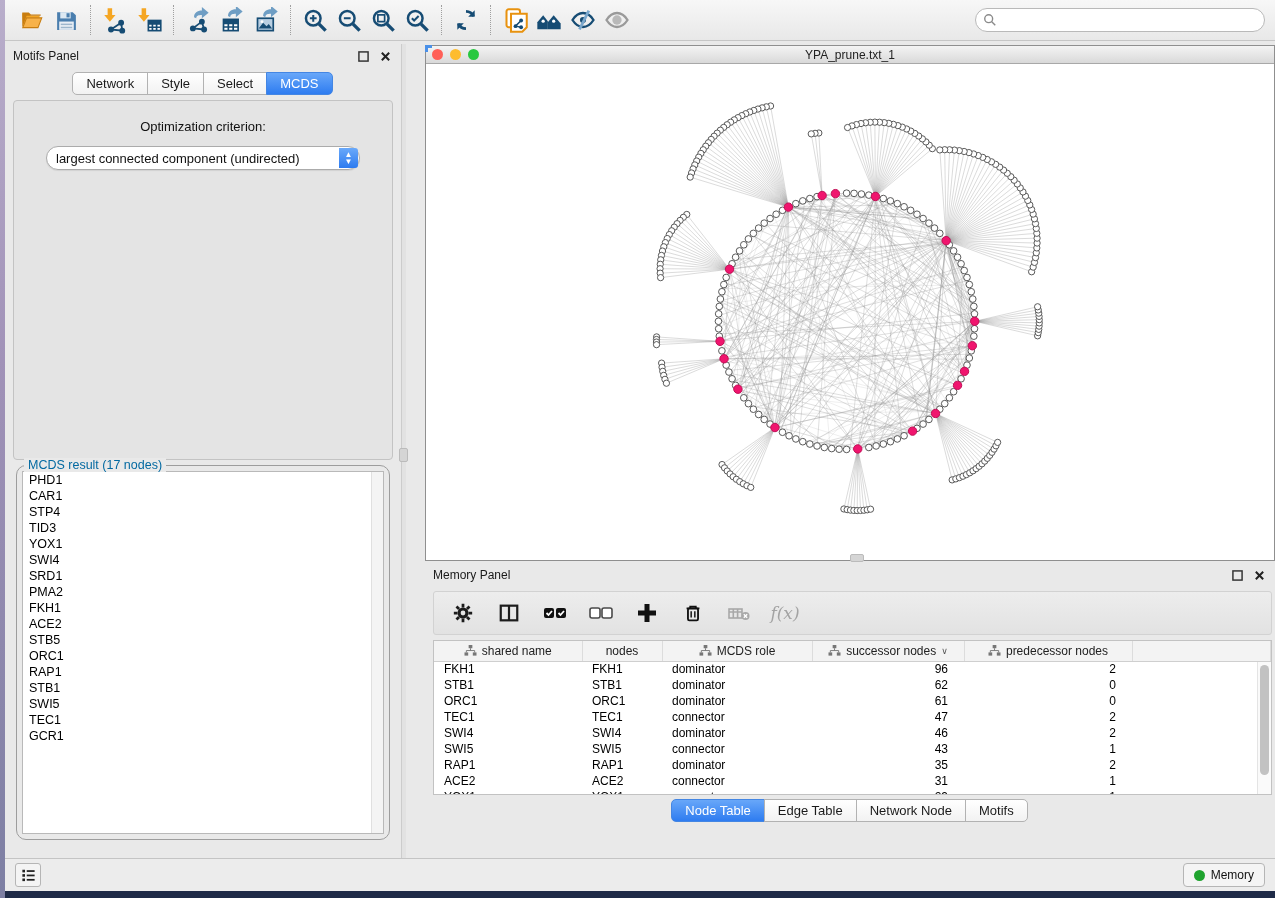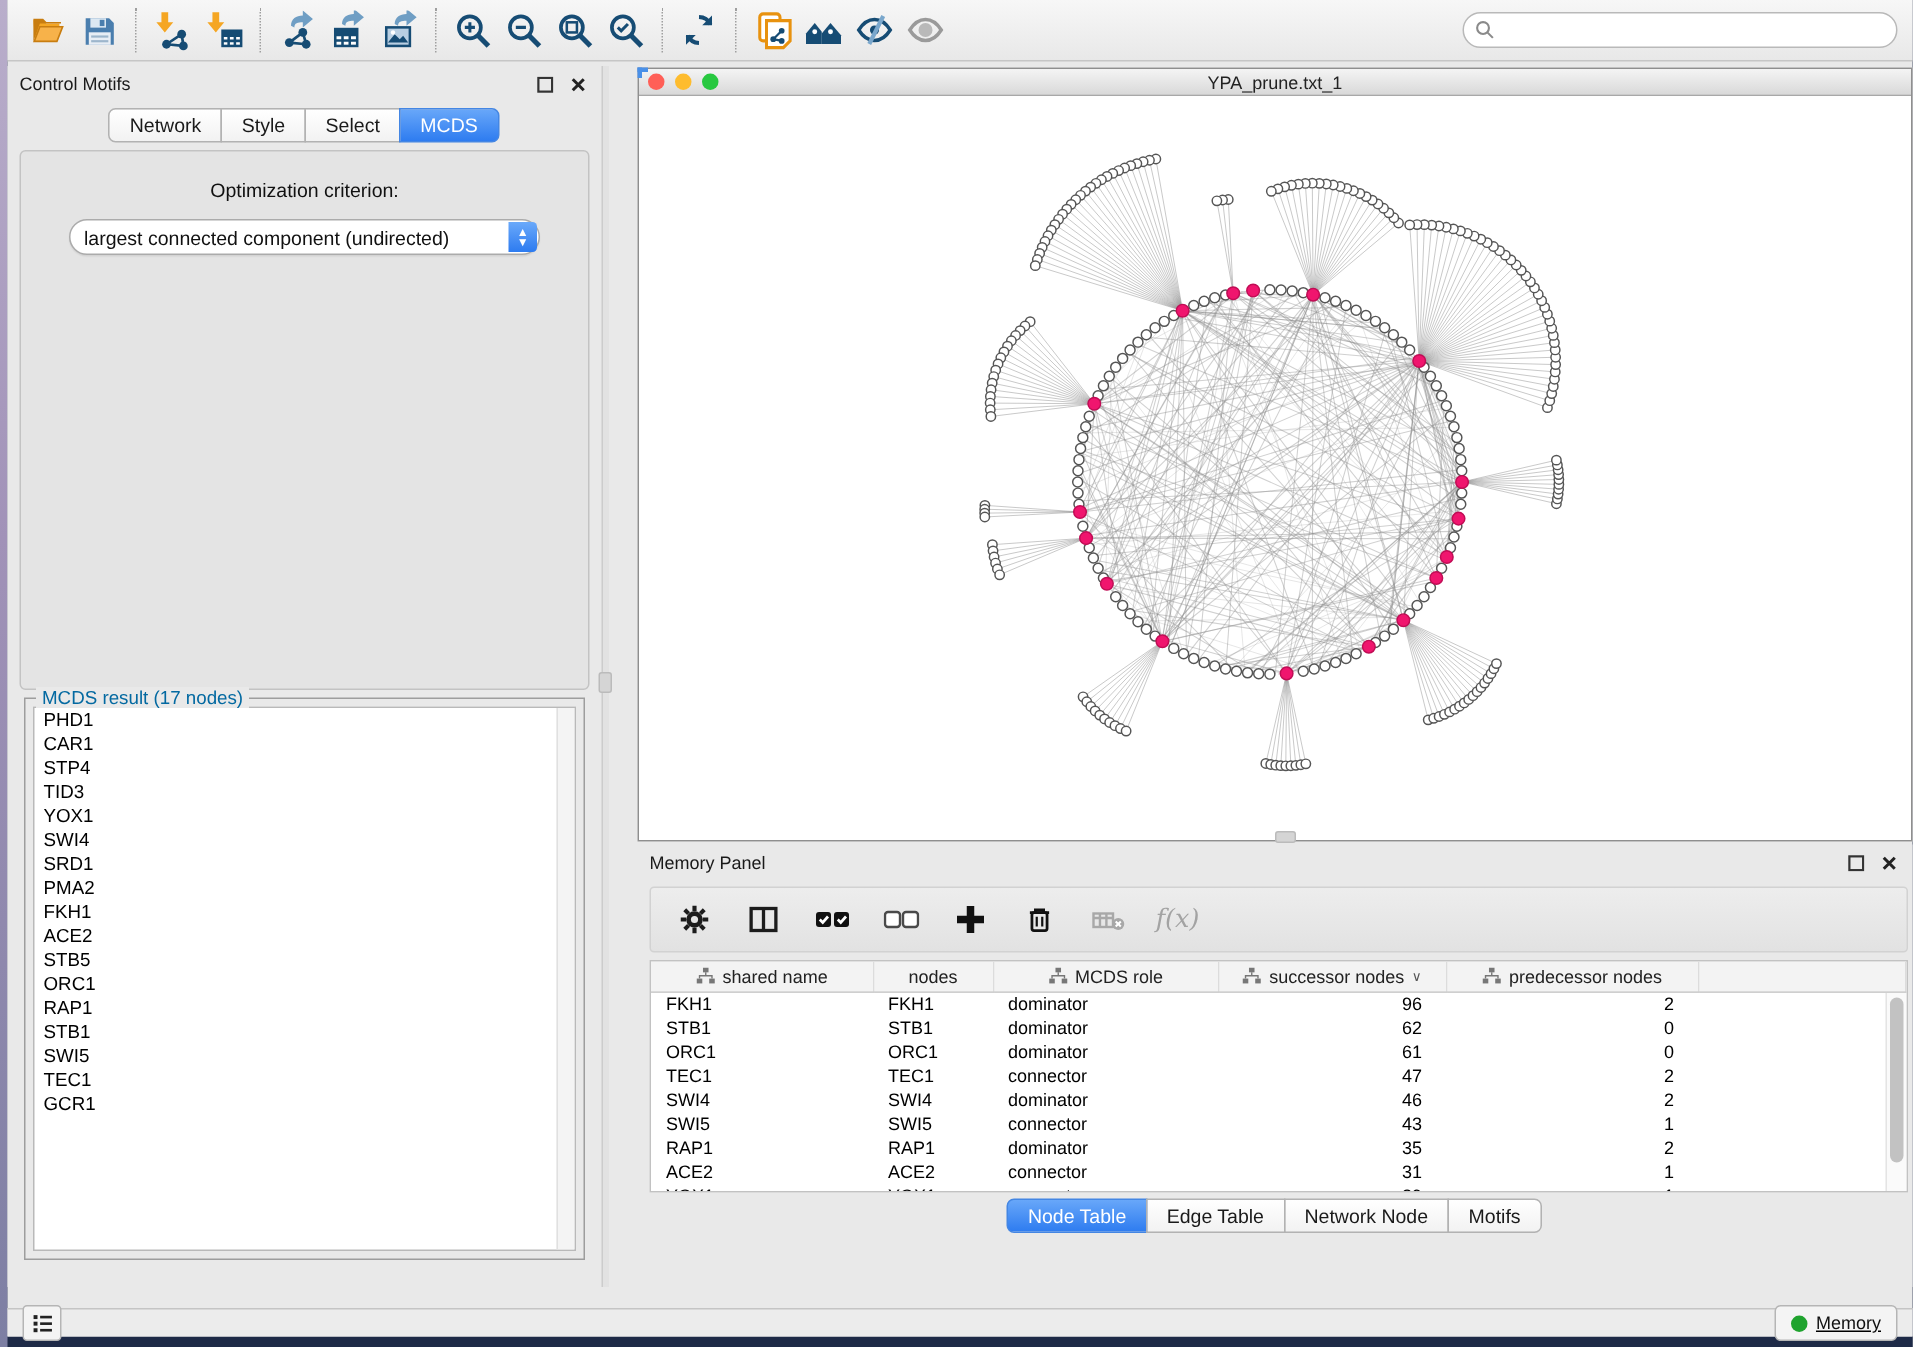--- a/index.html
+++ b/index.html
@@ -47,21 +47,21 @@
     background:linear-gradient(#6aa9fa,#2d7bf0); color:#fff; display:flex; flex-direction:column;
     align-items:center; justify-content:center; font-size:8px; line-height:7px; }
   .btn-row { display:flex; justify-content:center; gap:14px; margin-top:12px; }
   .push-btn { font-size:13px; padding:3px 14px; border:1px solid #ababab; border-radius:5px;
     background:linear-gradient(#ffffff,#f1f1f1); color:#111; cursor:pointer;
     font-family:"Liberation Sans",sans-serif; }
   .push-btn.focused { box-shadow:0 0 0 3px rgba(100,155,250,.6); border-color:#7aa6e8; }
   .result-group { position:absolute; left:11px; right:11px; top:421px; bottom:18px; }
   .result-legend { position:absolute; top:-7px; left:8px; background:#e9e9e9; padding:0 4px;
     font-size:12.5px; color:#0369a1; z-index:2; }
-  .result-frame { position:absolute; inset:0; border:1px solid #9d9d9d; border-radius:0; }
+  .result-frame { position:absolute; inset:0; border:1px solid #9d9d9d; border-radius:10px; }
   .result-list { position:absolute; inset:5px 5px 5px 5px; background:#fff; border:1px solid #b9b9b9;
     overflow:hidden; }
   .result-item { font-size:12.5px; line-height:16px; padding-left:6px; color:#000; }
   .list-scroll-track { position:absolute; right:0; top:0; bottom:0; width:12px; background:#f4f4f4;
     border-left:1px solid #e0e0e0; }
 
   
   .v-splitter { position:absolute; left:397px; top:44px; width:4px; height:814px; background:#e2e2e2; }
   .v-handle { position:absolute; left:-3px; top:404px; width:9px; height:14px; background:#d5d5d5;
     border:1px solid #bbb; border-radius:2px; cursor:col-resize; }
@@ -99,22 +99,22 @@
   .node-table td { height:16px; font-size:12px; color:#000; padding:0 14px 0 10px;
     white-space:nowrap; overflow:hidden; }
   .node-table td.right { text-align:right; padding-right:16px; }
   .sort-chev { font-size:9px; color:#555; }
   .grid-scroll { position:absolute; right:0; top:21px; bottom:0; width:14px; background:#fafafa;
     border-left:1px solid #e4e4e4; }
   .grid-thumb { margin:3px 2px; height:110px; border-radius:5px; background:#c2c2c2; }
   .bottom-tabs { position:absolute; left:0; right:0; bottom:36px; display:flex; justify-content:center; }
 
   
-  .status-bar { position:absolute; left:0; right:0; bottom:0; height:19px; background:#ececec;
-    border-top:1px solid #c4c4c4; display:flex; align-items:center; padding:0 10px;text-decoration:underline; }
+  .status-bar { position:absolute; left:0; right:0; bottom:0; height:33px; background:#ececec;
+    border-top:1px solid #c4c4c4; display:flex; align-items:center; padding:0 10px; }
   .list-btn { width:26px; height:24px; border:1px solid #b5b5b5; border-radius:3px; background:#f4f4f4;
     display:flex; align-items:center; justify-content:center; cursor:pointer; }
   .memory-btn { margin-left:auto; height:24px; border:1px solid #b5b5b5; border-radius:4px;
     background:#f4f4f4; display:flex; align-items:center; gap:6px; padding:0 10px; font-size:12px;
     color:#111; cursor:pointer; }
   .mem-dot { width:11px; height:11px; border-radius:50%; background:#1fa32e; }
 </style>
 </head>
 <body>
 
@@ -264,21 +264,21 @@
             <circle cx="6.5" cy="6.5" r="4.5" fill="none" stroke="#8a8a8a" stroke-width="1.6"></circle>
             <path d="M10 10l4 4" stroke="#8a8a8a" stroke-width="1.6"></path>
           </svg>
       </span>
       <input type="text" value="" placeholder="" style="">
     </div>
   </div>
 
   <div class="control-panel">
     <div class="panel-titlebar">
-      <span class="title">Control Motifs</span>
+      <span class="title">Motifs Panel</span>
       <span class="win-ico">
         <svg width="11" height="11" viewBox="0 0 12 12">
             <rect x="1" y="1" width="10" height="10" fill="none" stroke="#333" stroke-width="1.6"></rect>
           </svg>
       </span>
       <span class="win-ico">
         <svg width="11" height="11" viewBox="0 0 12 12">
             <path d="M2 2l8 8M10 2l-8 8" stroke="#222" stroke-width="2.2"></path>
           </svg>
       </span>

